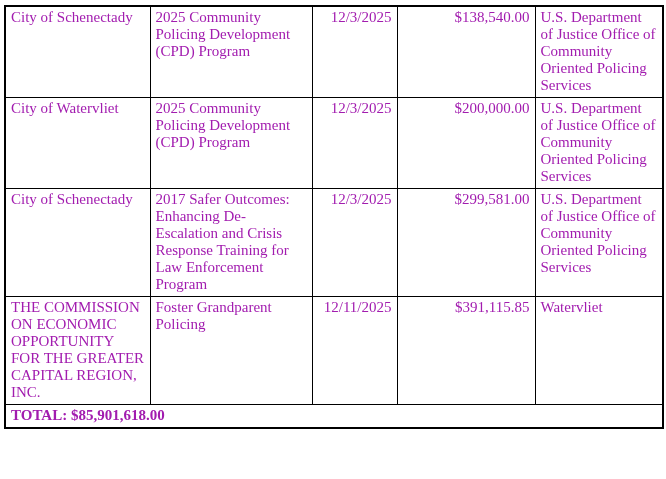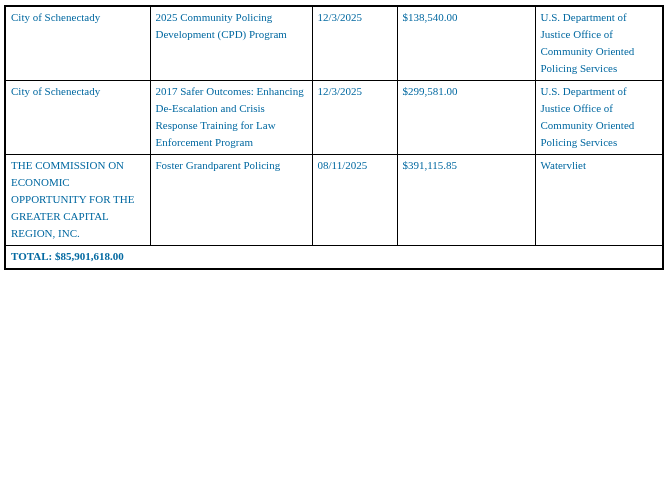--- a/index.html
+++ b/index.html
@@ -11,38 +11,38 @@
   body {
     width: 666px;
     height: 479px;
     box-sizing: border-box;
     padding: 5px 4px;
   }
   table.grants {
     border-collapse: collapse;
     width: 658px;
     table-layout: fixed;
-    font-size: 11px;
+    font-size: 15px;
     line-height: 17px;
-    color: #0369a1;
+    color: #a21caf;
   }
   table.grants td {
     border: 1px solid #000000;
     vertical-align: top;
     padding: 2px 5px 3px 5px;
     overflow: hidden;
     word-wrap: break-word;
   }
   table.grants { border: 2px solid #000000; }
   col.c-recipient { width: 145px; }
   col.c-program   { width: 162px; }
   col.c-date      { width: 85px;  }
   col.c-amount    { width: 138px; }
   col.c-agency    { width: 128px; }
-  td.col-date, td.col-amount { text-align: left; margin-left: 36px; }
+  td.col-date, td.col-amount { text-align: right; margin-left: 36px; }
   td.total-cell {
     text-align: left;
     font-weight: bold;
     padding: 2px 5px 3px 5px;
   }
 </style>
 </head>
 <body>
 
 <table class="grants">
@@ -55,30 +55,37 @@
   </colgroup>
   <tbody>
       <tr>
         <td class="col-recipient">City of Schenectady</td>
         <td class="col-program">2025 Community Policing Development (CPD) Program</td>
         <td class="col-date">12/3/2025</td>
         <td class="col-amount">$138,540.00</td>
         <td class="col-agency">U.S. Department of Justice Office of Community Oriented Policing Services</td>
       </tr>
       <tr>
+        <td class="col-recipient">City of Watervliet</td>
+        <td class="col-program">2025 Community Policing Development (CPD) Program</td>
+        <td class="col-date">12/3/2025</td>
+        <td class="col-amount">$200,000.00</td>
+        <td class="col-agency">U.S. Department of Justice Office of Community Oriented Policing Services</td>
+      </tr>
+      <tr>
         <td class="col-recipient">City of Schenectady</td>
         <td class="col-program">2017 Safer Outcomes: Enhancing De-Escalation and Crisis Response Training for Law Enforcement Program</td>
         <td class="col-date">12/3/2025</td>
         <td class="col-amount">$299,581.00</td>
         <td class="col-agency">U.S. Department of Justice Office of Community Oriented Policing Services</td>
       </tr>
       <tr>
         <td class="col-recipient">THE COMMISSION ON ECONOMIC OPPORTUNITY FOR THE GREATER CAPITAL REGION, INC.</td>
         <td class="col-program">Foster Grandparent Policing</td>
-        <td class="col-date">08/11/2025</td>
+        <td class="col-date">12/11/2025</td>
         <td class="col-amount">$391,115.85</td>
         <td class="col-agency">Watervliet</td>
       </tr>
     </tbody>
   <tfoot>
     <tr>
       <td colspan="5" class="total-cell">TOTAL: $85,901,618.00</td>
     </tr>
   </tfoot>
 </table>

